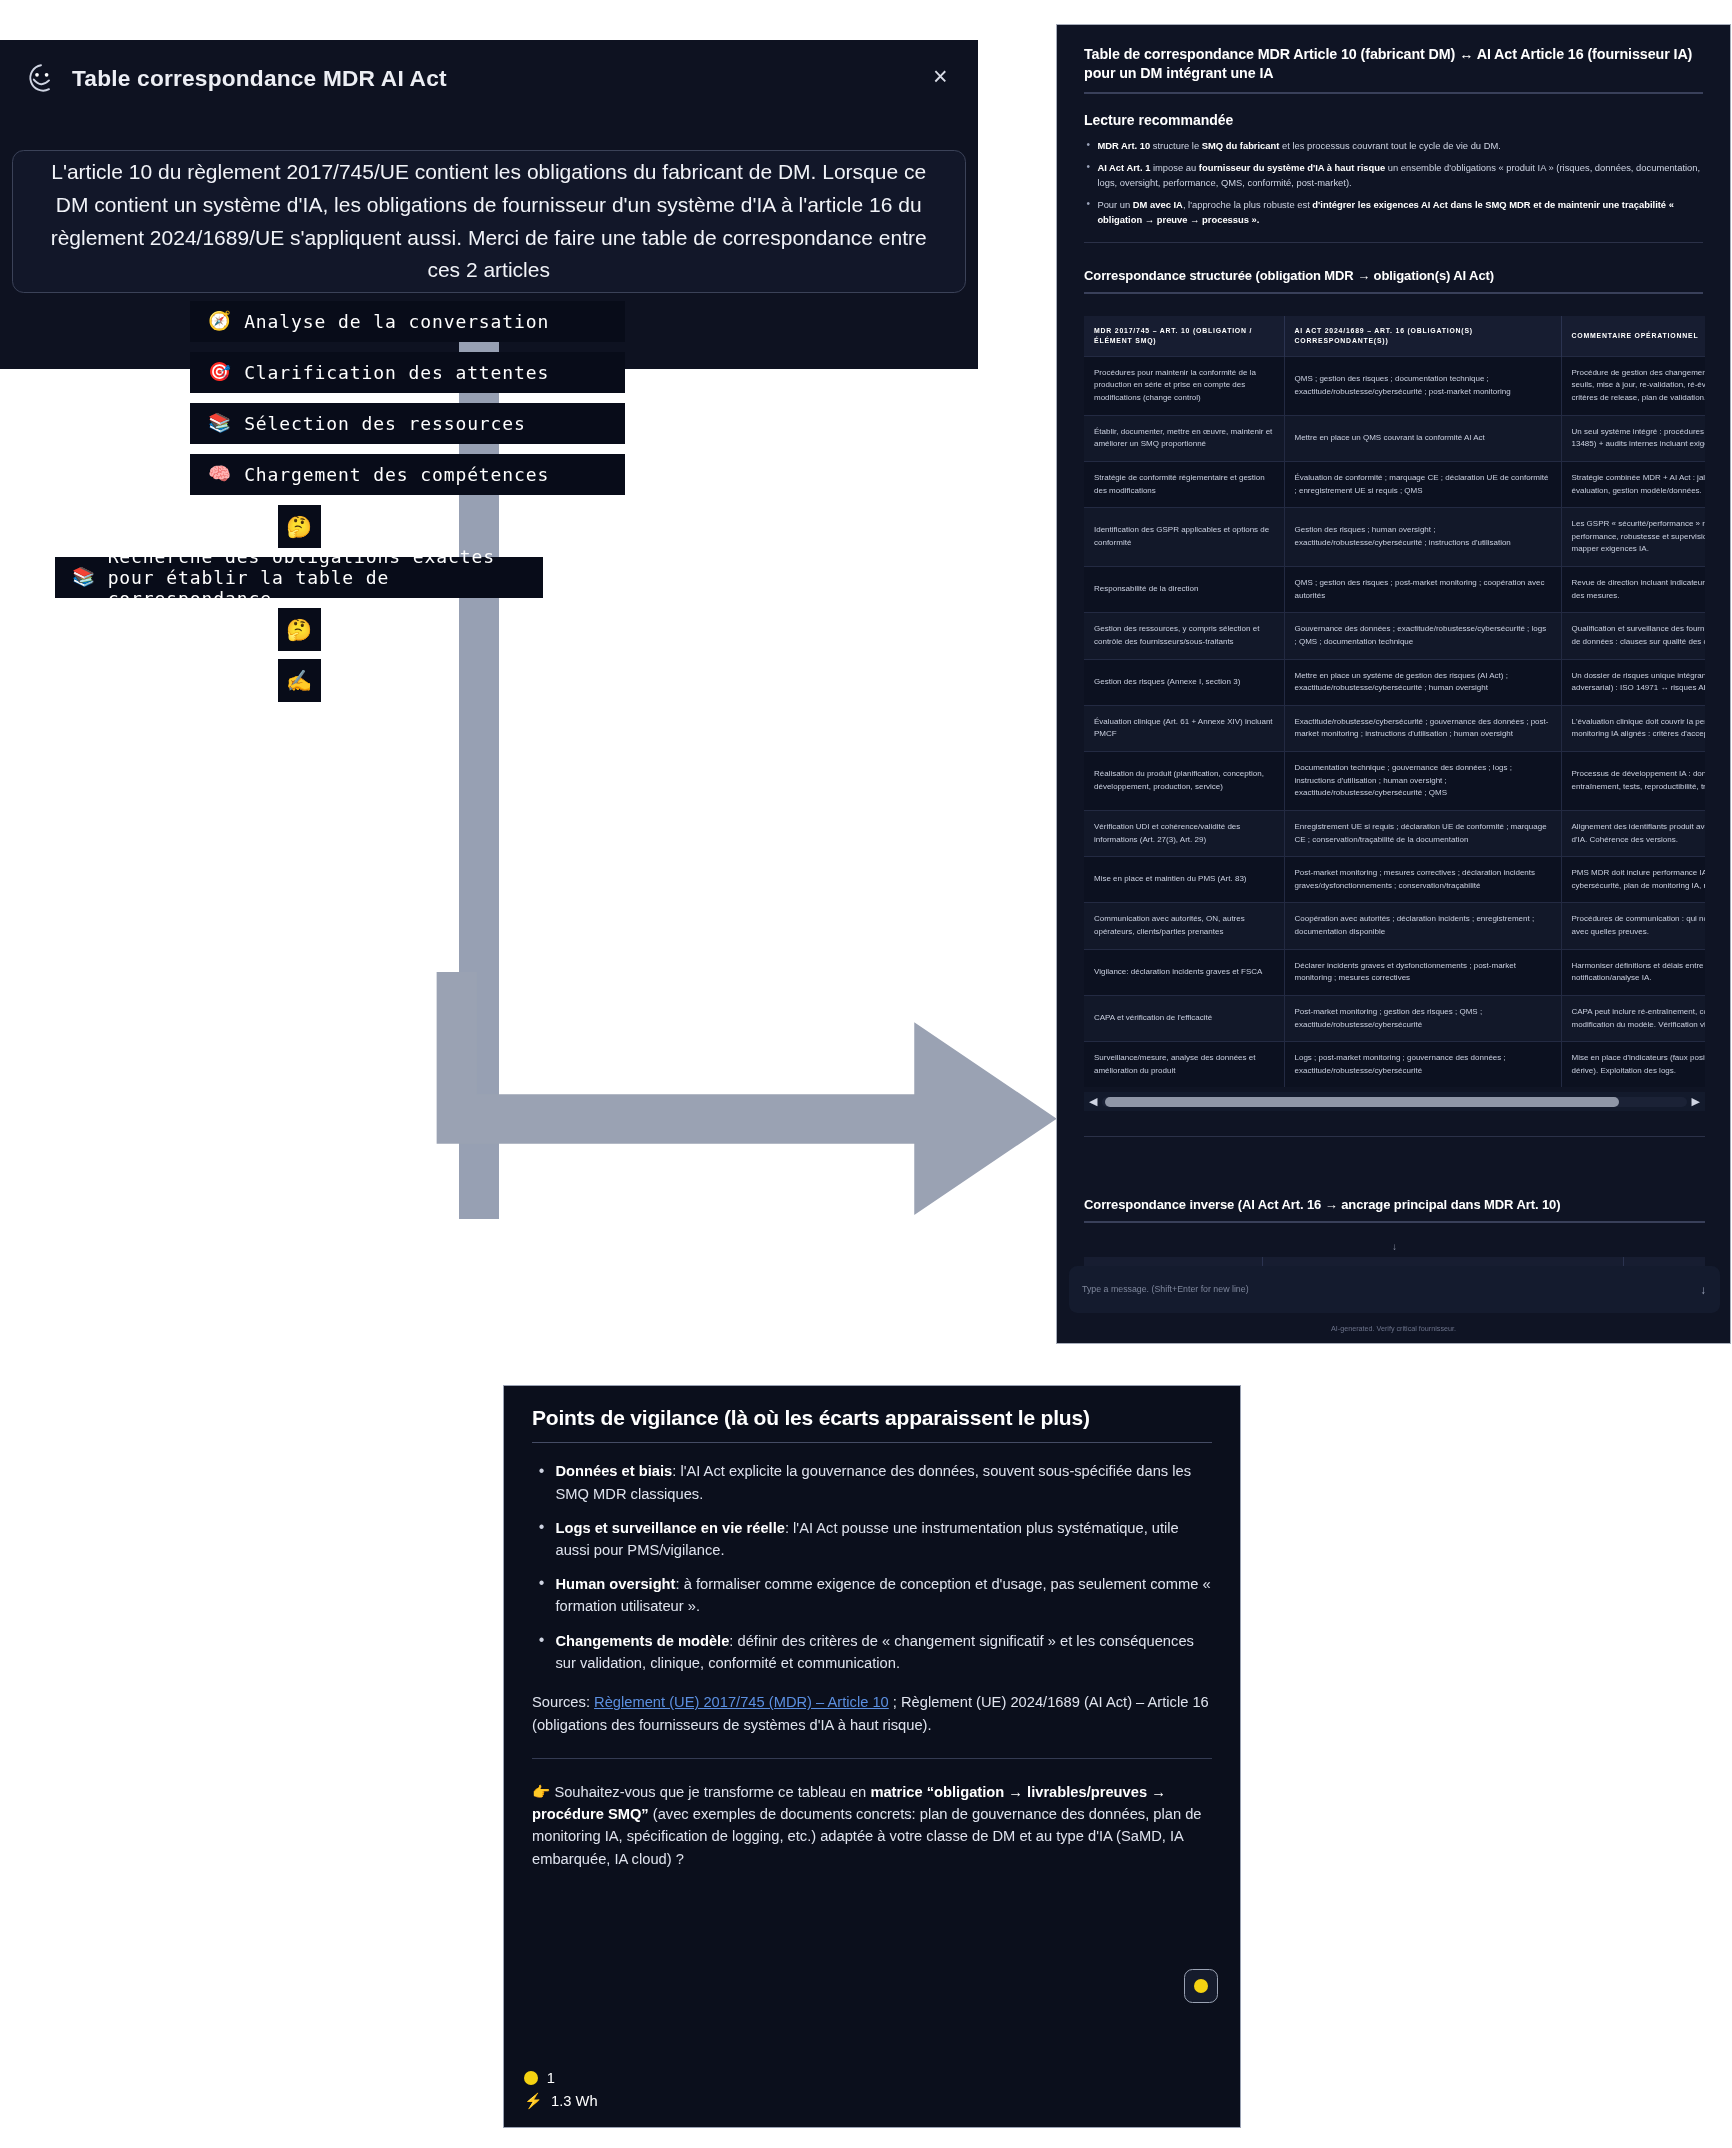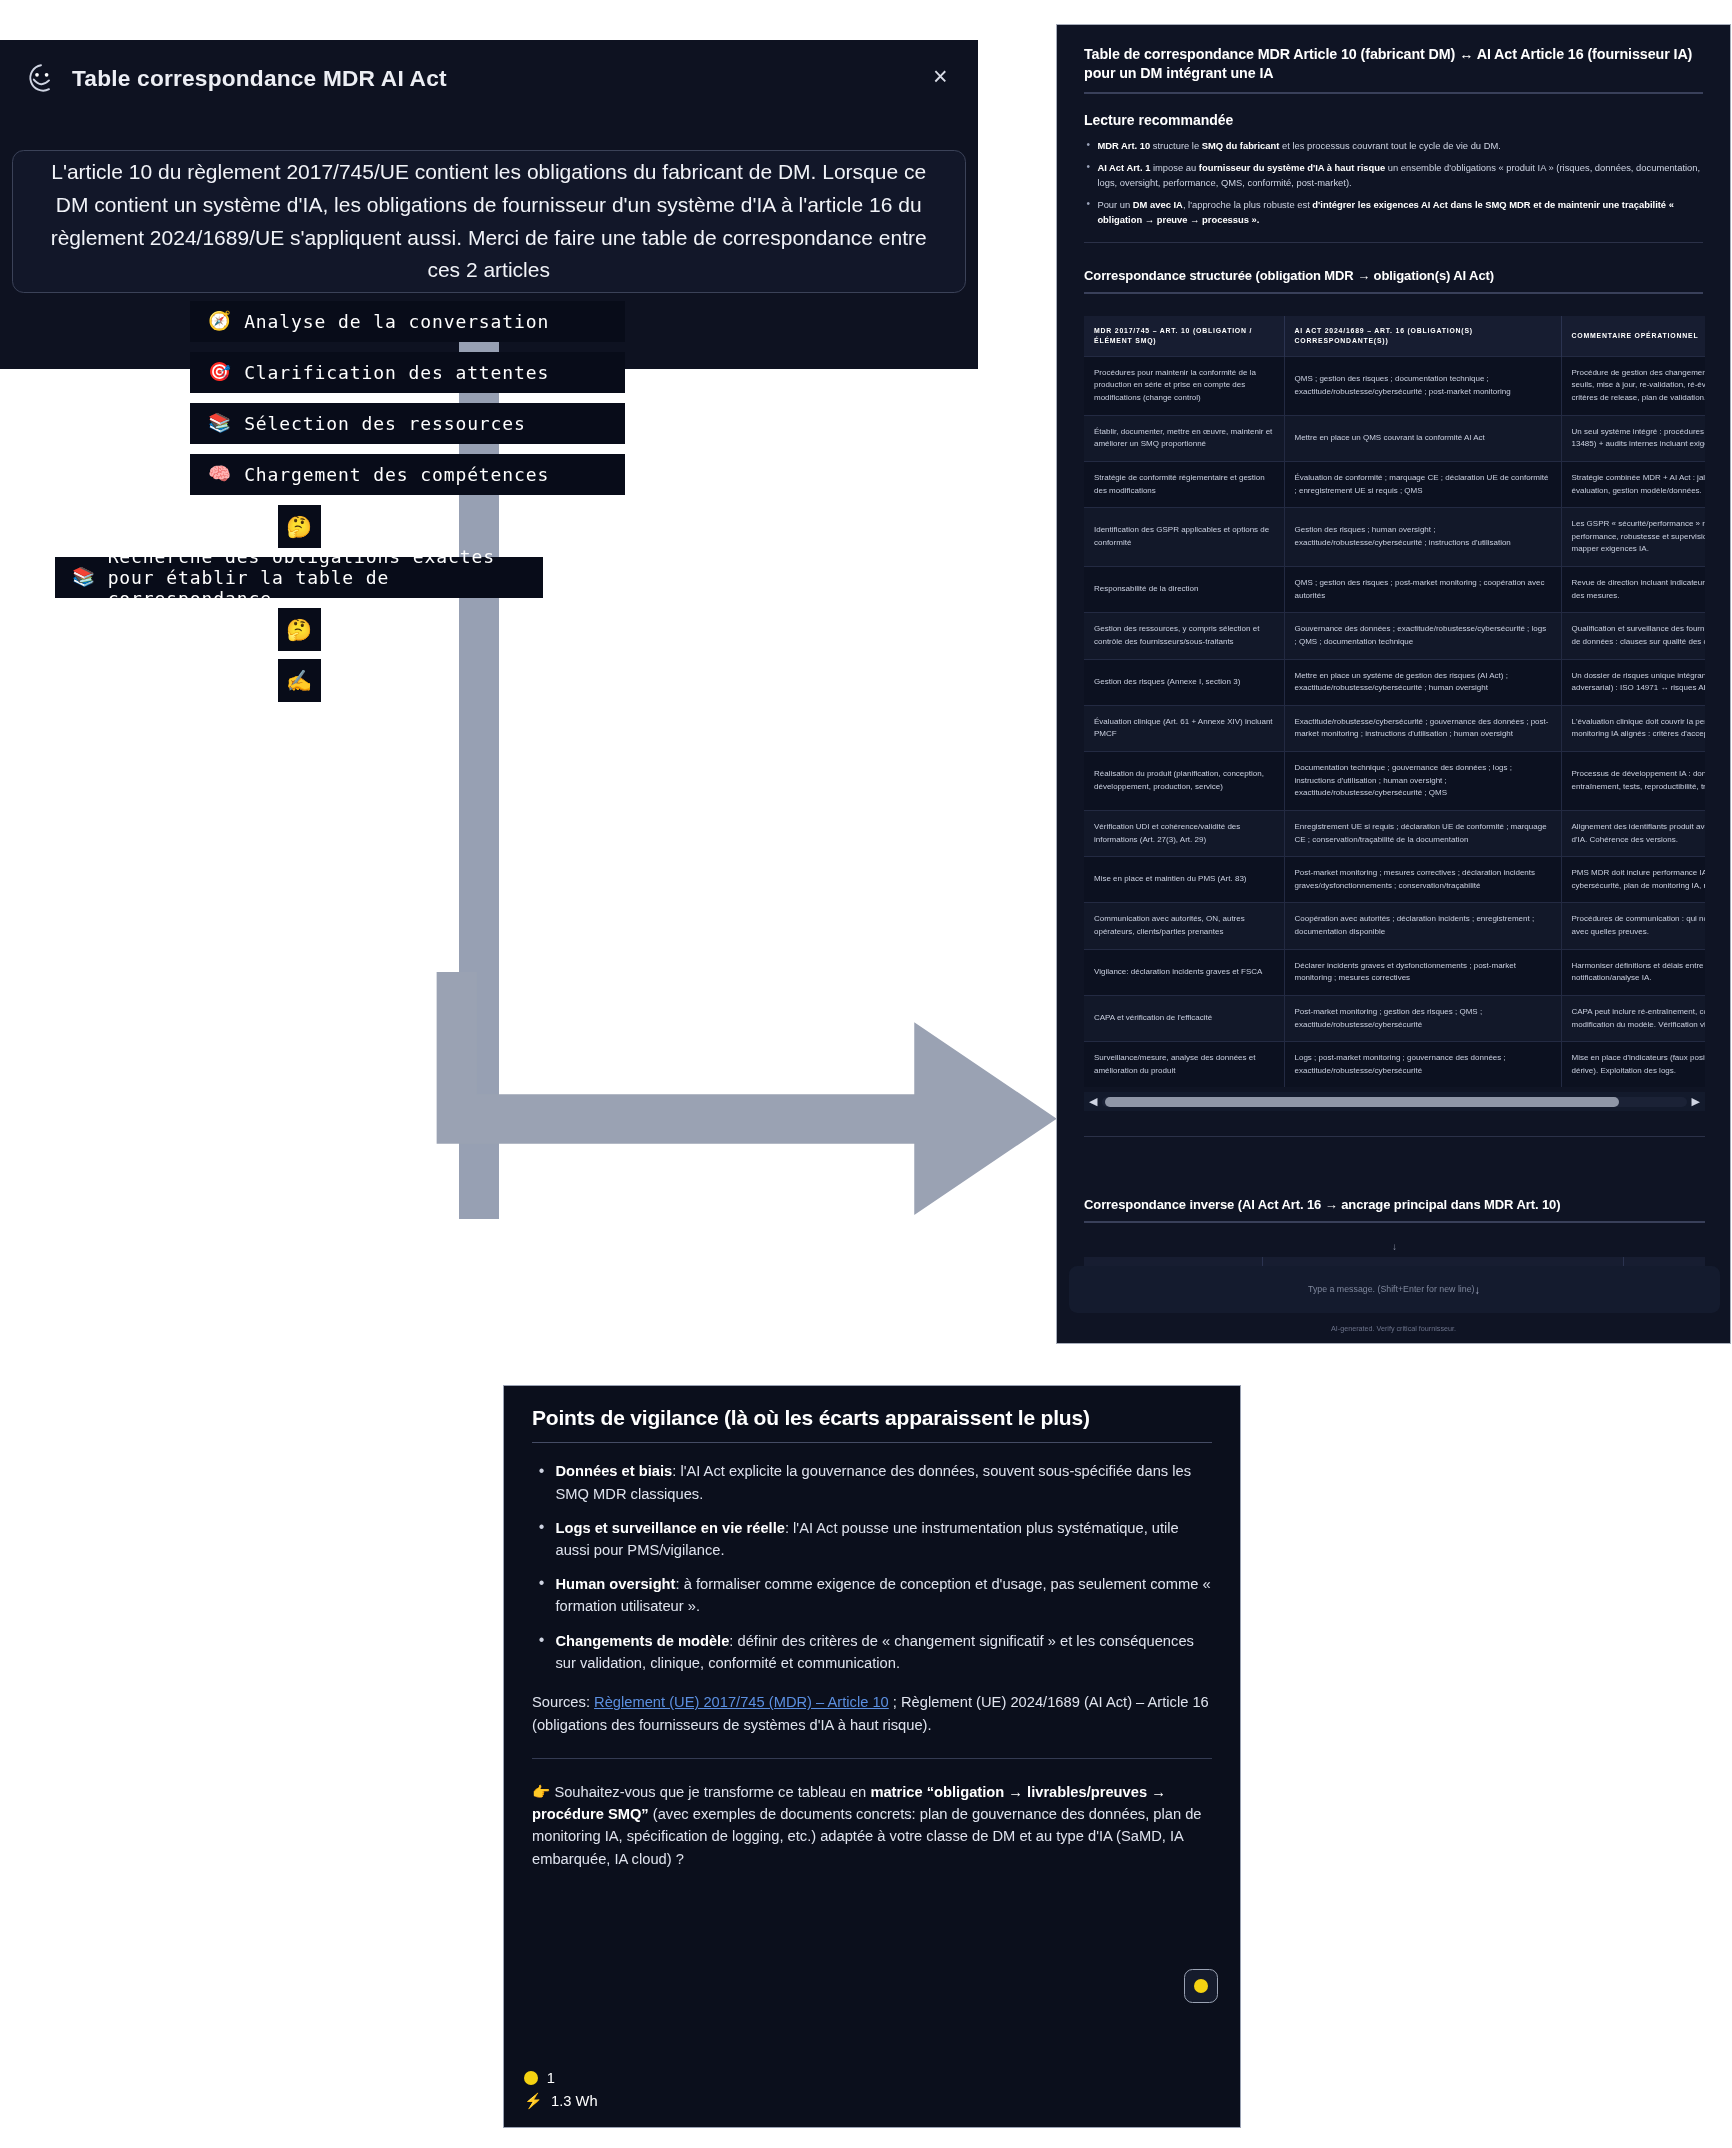--- a/index.html
+++ b/index.html
@@ -121,21 +121,21 @@
   .hscroll .arrowL, .hscroll .arrowR { color: #cfd4e2; font-size: 11px; line-height: 1; }
   .hscroll .track { flex: 1; height: 10px; background: #1b2236; border-radius: 5px; position: relative; }
   .hscroll .thumb { position: absolute; left: 2.5px; top: 0; width: 88%; height: 10px; background: #8f96a6; border-radius: 5px; }
 
   .down-caret { text-align: center; color: #8a90a3; font-size: 10px; margin: 5px 0 1.7px 0;}
 
   
   .composer {
     position: absolute; left: 11.7px; bottom: 30px; width: 651px; height: 47px;
     background: #141b2e; border-radius: 8.4px; display: flex; align-items: center;
-    padding: 0 13.4px; justify-content: center;
+    padding: 0 13.4px; justify-content: space-between;
   }
   .composer .ph { color: #7f879c; font-size: 8.8px; }
   .composer .sendic { color: #9aa2b8; font-size: 11.7px; }
   .pb-foot {
     position: absolute; left: 0; bottom: 10px; width: 100%;
     text-align: center; color: #6c738a; font-size: 7.2px;
   }
 
   
   .panel-c {

